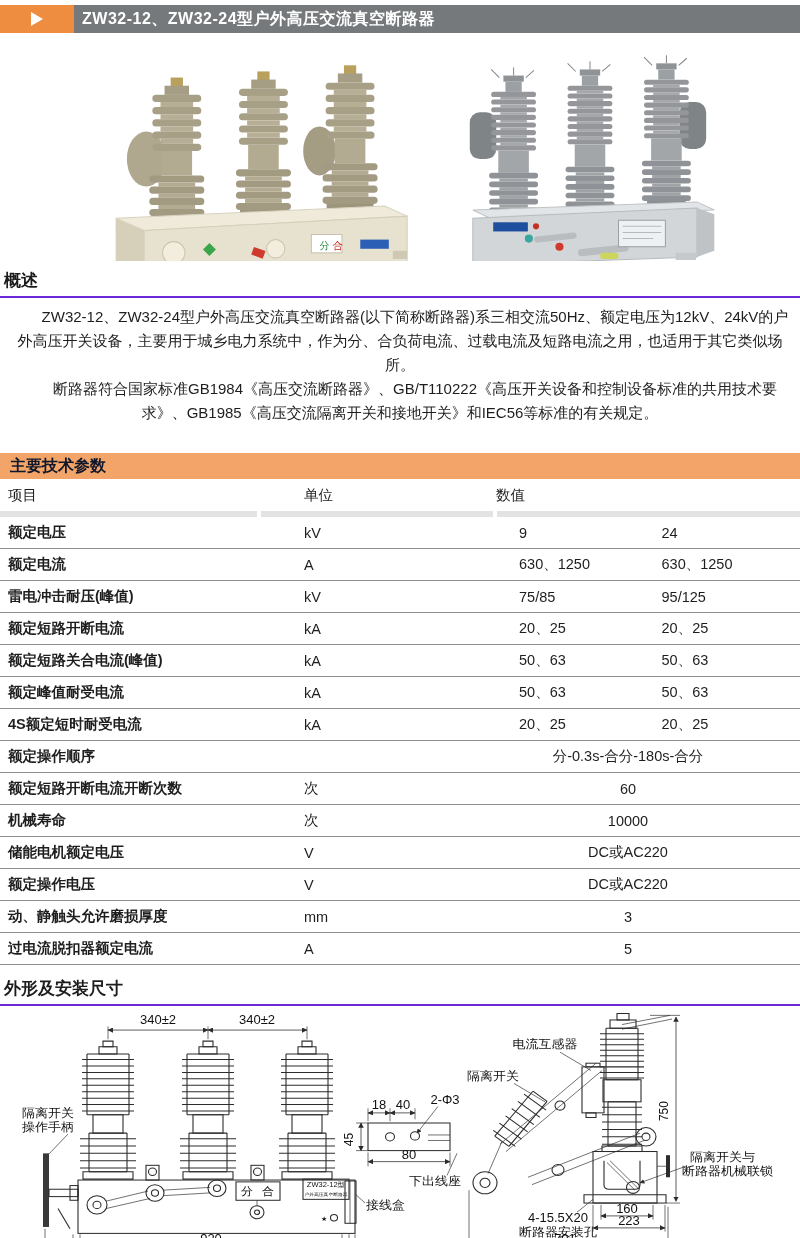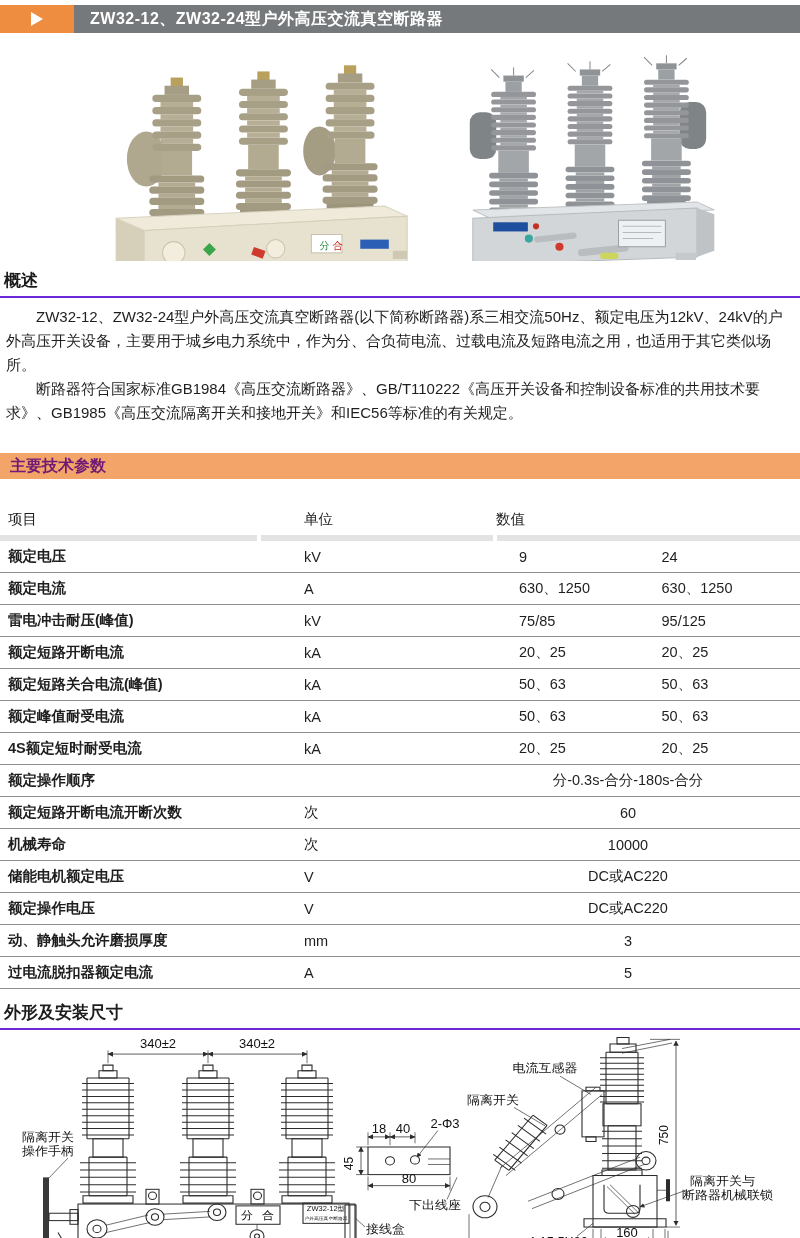--- a/index.html
+++ b/index.html
@@ -3,33 +3,33 @@
 <meta charset="utf-8">
 <style>
   html,body{margin:0;padding:0;background:#fff;}
   body{width:800px;font-family:"Liberation Sans","DejaVu Sans",sans-serif;color:#222;}
   .page{width:800px;}
 
   
   .topbar{display:flex;height:28px;margin-top:5px;}
   .arrowbox{width:74px;background:#ee8c3f;display:flex;align-items:center;justify-content:center;}
   .tri{width:0;height:0;border-left:12px solid #fff;border-top:7px solid transparent;border-bottom:7px solid transparent;}
-  .graybar{flex:1;background:#75797b;color:#fff;display:flex;align-items:center;padding-left:16px;font-size:16px;font-weight:bold;letter-spacing:.5px;}
+  .graybar{flex:1;background:#75797b;color:#fff;display:flex;align-items:center;padding-left:8px;font-size:16px;font-weight:bold;letter-spacing:.5px;}
 
   
   .photos{height:222px;display:flex;align-items:flex-end;justify-content:center;gap:8px;margin-top:6px;}
 
   
   .sec-head{margin:8px 0 0;font-size:17px;font-weight:bold;color:#1c1c1c;border-bottom:2px solid #6d28d9;padding:0 0 4px 4px;}
   .paras{padding:7px 6px 0;}
-  .paras p{margin:0;font-size:15px;line-height:24px;text-indent:2em;color:#1e1e1e;}
+  .paras p{margin:0;font-size:15px;line-height:24px;text-indent:2em;color:#1e1e1e;text-align:center;}
 
   
-  .specs-bar{margin-top:28px;height:26px;background:#f2a469;display:flex;align-items:center;padding-left:10px;font-size:16px;font-weight:bold;color:#701a75;}
-  table.specs{width:100%;border-collapse:collapse;table-layout:fixed;font-size:14.5px;color:#1e1e1e;margin-top:24px;}
+  .specs-bar{margin-top:28px;height:26px;background:#f2a469;display:flex;align-items:center;padding-left:10px;font-size:16px;font-weight:bold;color:#0f172a;}
+  table.specs{width:100%;border-collapse:collapse;table-layout:fixed;font-size:14.5px;color:#1e1e1e;}
   table.specs th{height:30px;text-align:left;font-weight:normal;}
   .col-item{width:250px;padding-left:8px;font-weight:bold;}
   .col-unit{width:190px;padding-left:45px;}
   .col-v1{width:212px;padding-left:24px;}
   .col-v2{width:148px;padding-left:14px;}
   th.val-head{text-align:center;}
   tr.strip td{height:6px;background:#e3e3e3;padding:0;}
   tr.strip td+td{border-left:4px solid #fff;}
   tbody.rows td{height:29px;border-bottom:1px solid #8f8f8f;}
   td.col-span{text-align:center;padding-right:40px;}

